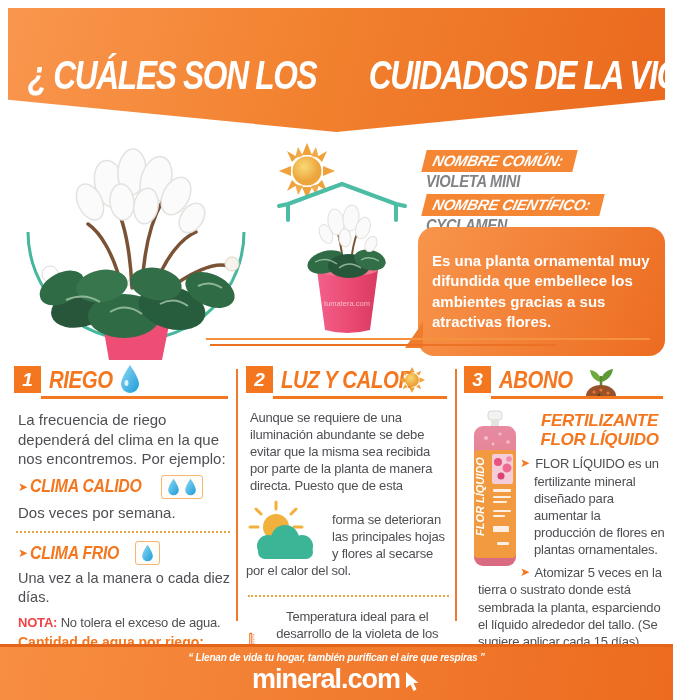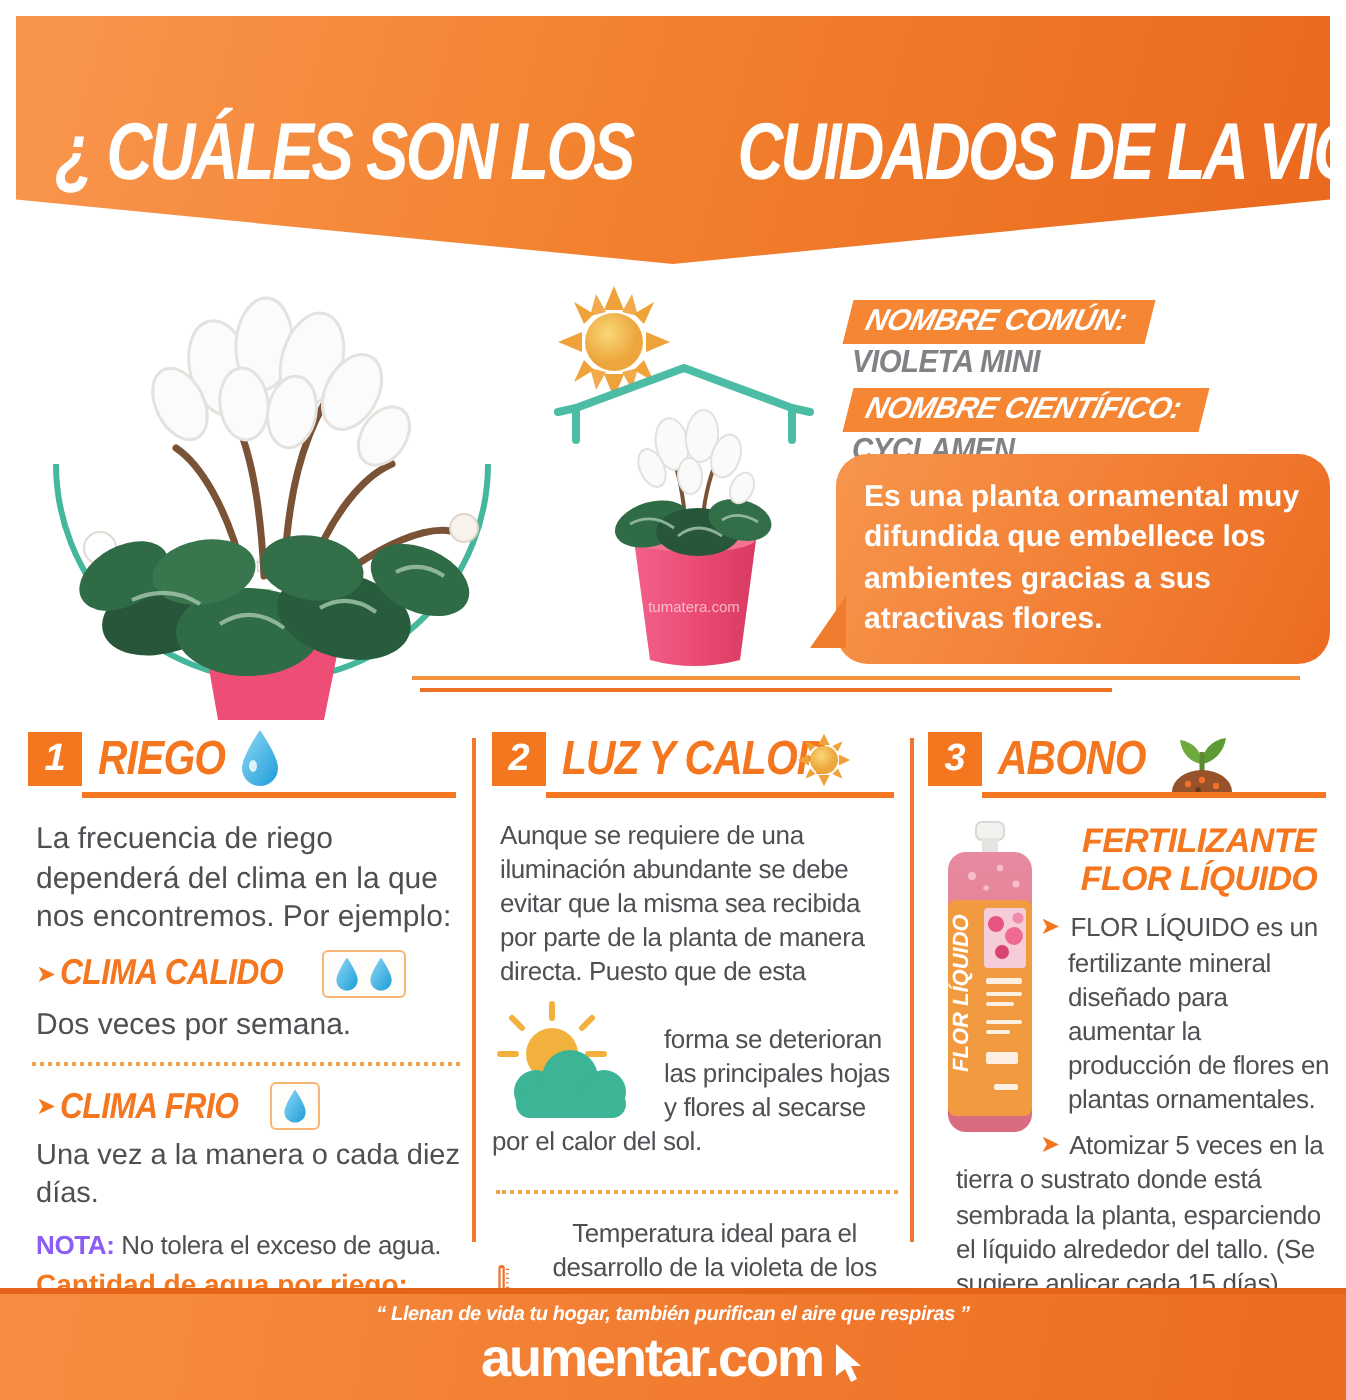--- a/index.html
+++ b/index.html
@@ -14,21 +14,21 @@
   .banner-line{color:#fff;font-weight:bold;font-style:italic;font-size:36px;line-height:1.12;
     display:inline-block;transform:scale(.88,1.12);letter-spacing:-1.5px;white-space:nowrap;}
 
   
   .abs{position:absolute;}
   .tag{display:inline-block;background:#f58634;color:#fff;font-style:italic;font-weight:bold;
     font-size:15px;padding:2px 12px 3px 9px;transform:skewX(-14deg);letter-spacing:-0.2px;}
   .tagvalue{color:#808285;font-style:italic;font-weight:bold;font-size:16px;letter-spacing:-0.3px;
     display:inline-block;transform:scaleX(.92);transform-origin:left;margin:1px 0 3px 2px;}
   .desc-box{position:absolute;left:418px;top:227px;width:247px;box-sizing:border-box;
-    background:linear-gradient(115deg,#f8954c,#ec6c20);border-radius:16px;padding:12px 14px;
+    background:linear-gradient(115deg,#f8954c,#ec6c20);border-radius:16px;padding:24px 14px;
     color:#fff;font-weight:bold;font-size:15px;line-height:1.35;}
   .desc-box::before{content:"";position:absolute;left:-13px;bottom:8px;width:0;height:0;
     border-right:18px solid #ef7c2c;border-top:26px solid transparent;}
   .hr1{position:absolute;left:206px;top:338px;width:444px;height:2px;background:#f5923e;}
   .hr2{position:absolute;left:210px;top:344px;width:346px;height:2px;background:#ed7125;}
 
   
   .col{position:absolute;top:364px;}
   .col1{left:14px;width:216px;}
   .col2{left:246px;width:203px;}
@@ -47,21 +47,21 @@
   .txt{color:#4d4f53;font-size:14.5px;line-height:1.3;margin:0 0 6px 4px;}
   .small{font-size:13px;letter-spacing:-0.2px;}
   .arrow{color:#f4771f;font-size:12px;font-style:normal;vertical-align:1px;margin-right:2px;}
   .clima{color:#f4771f;font-style:italic;font-weight:bold;font-size:18px;letter-spacing:-0.3px;
     display:inline-block;transform:scaleX(.88);transform-origin:left;}
   .climarow{margin:6px 0 4px 4px;display:flex;align-items:center;}
   .dropbox{display:inline-flex;gap:4px;align-items:center;border:1px solid #f6b571;border-radius:3px;
     padding:2px 5px;margin-left:4px;background:#fffdf9;}
   .dotted{border-top:2px dotted #f0a544;margin:9px 0 8px 2px;}
   .nota{margin:8px 0 4px 4px;color:#4d4f53;font-size:13px;letter-spacing:-0.2px;}
-  .olabel{color:#8b5cf6;font-weight:bold;}
+  .olabel{color:#ef4444;font-weight:bold;}
   .cantidad{margin:2px 0 2px 4px;color:#f4771f;font-weight:bold;font-size:14px;}
 
   .wrapblock{overflow:hidden;}
   .floatl{float:left;margin:0 8px 2px 0;}
   .p2row{display:flex;gap:10px;align-items:flex-start;margin-top:10px;}
   .centered{text-align:center;}
 
   .fert-title{color:#f4771f;font-style:italic;font-weight:bold;font-size:17px;line-height:1.1;
     text-align:center;letter-spacing:-0.3px;margin:2px 0 6px 0;}
   .bullet{padding-left:14px;text-indent:-14px;margin:0 0 6px 0;color:#4d4f53;font-size:13px;
@@ -382,18 +382,18 @@
       </p>
       <p class="bullet">
         <span class="arrow">➤</span>
         <span>Evitar su uso durante horas de alta radiación solar o alta temperatura.</span>
       </p>
     </div>
   </div>
 
   <div class="footer">
     <div class="quote">“ Llenan de vida tu hogar, también purifican el aire que respiras ”</div>
-    <div class="brand-row"><span>aumentar</span><span>.com</span><svg width="16" height="20" viewBox="0 0 16 20">
+    <div class="brand-row"><span>mineral</span><span>.com</span><svg width="16" height="20" viewBox="0 0 16 20">
           <polygon points="1,0 1,16 5.5,12.5 8.5,19 11.5,17.5 8.5,11 13.5,11" fill="#ffffff"></polygon>
         </svg></div>
   </div>
 
 </div>
 
 </body></html>

